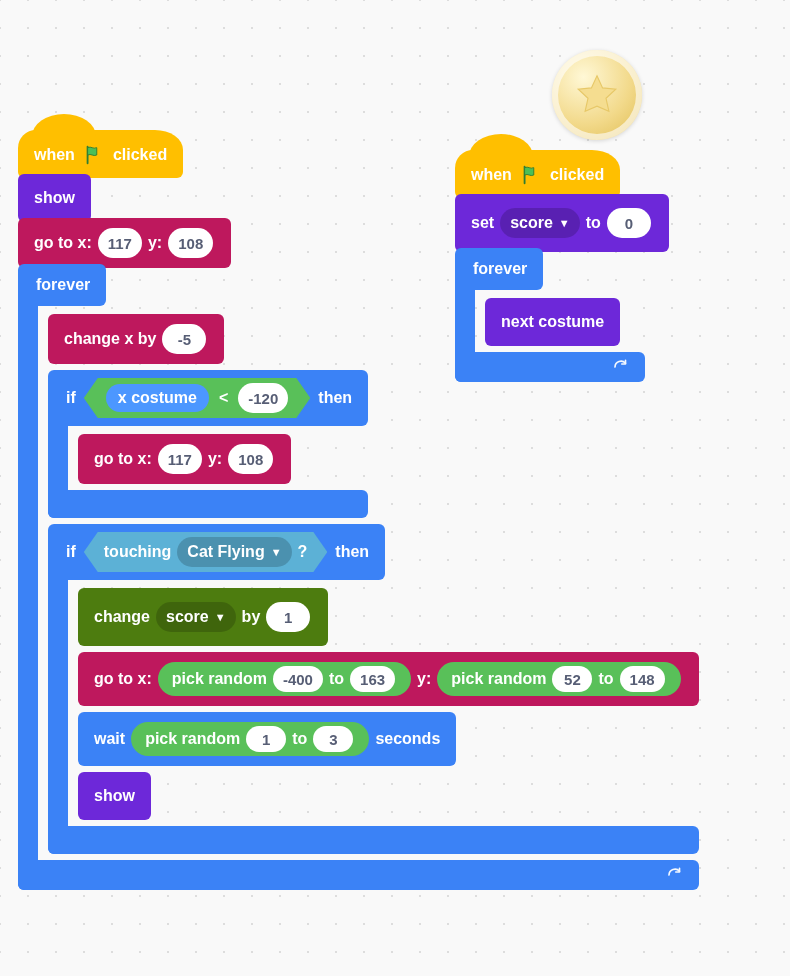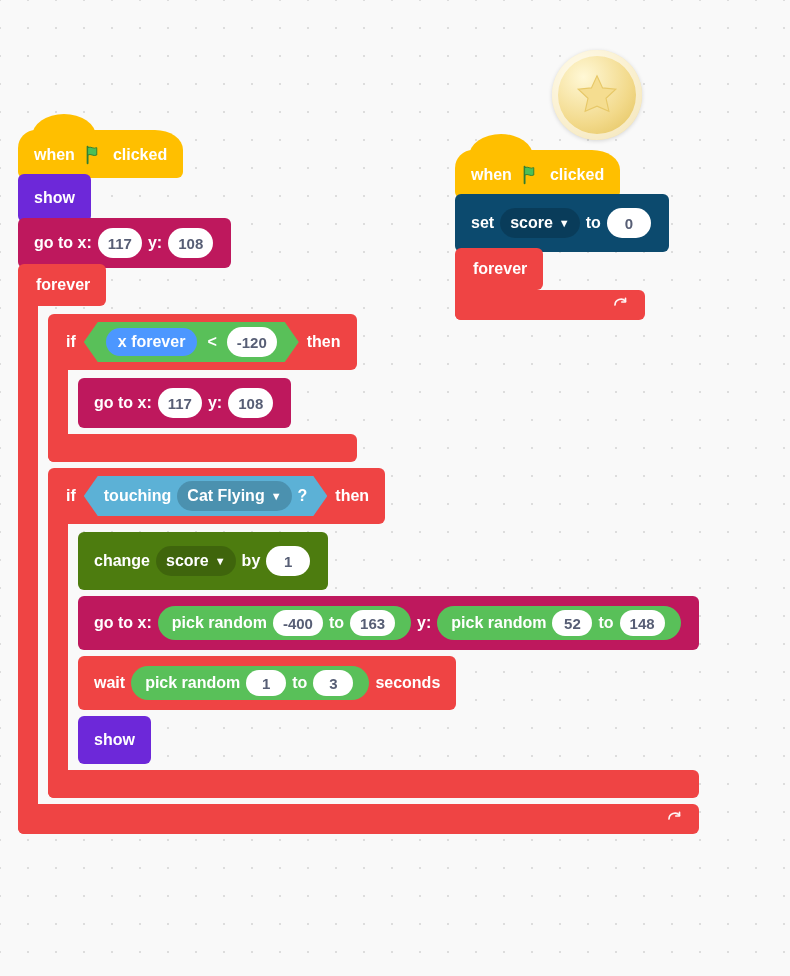--- a/index.html
+++ b/index.html
@@ -68,21 +68,21 @@
     width: 64px; height: 28px;
     border-top-left-radius: 40px 28px;
     border-top-right-radius: 40px 28px;
     background: inherit;
   }
 
   
   .events  { background: #ffbf00; }
   .looks   { background: #6d28d9; }
   .motion  { background: #be185d; }
-  .control { background: #ef4444; }
+  .control { background: #3b82f6; }
   .sensing-in { background: #5cb1d6; }
   .operators-in { background: #59c059; }
   .motion-in { background: #4c97ff; }
 
   .label { margin: 0 2px; }
 
   .input-round {
     display: inline-flex;
     align-items: center;
     justify-content: center;
@@ -196,26 +196,30 @@
       <span class="input-round">108</span>
     </div>
 
     <div class="cwrap">
       <div class="ctop control">
           <span class="label">forever</span>
         </div>
       <div class="cside control"></div>
       <div class="nest">
 
+        <div class="block motion">
+          <span class="label">change x by</span>
+          <span class="input-round">-5</span>
+        </div>
 
         <div class="cwrap">
           <div class="ctop control">
             <span class="label">if</span>
             <span class="hex operators-in">
-              <span class="reporter motion-in" style="height:28px">x forever</span>
+              <span class="reporter motion-in" style="height:28px">x costume</span>
               <span class="label" style="margin:0 6px">&lt;</span>
               <span class="input-round">-120</span>
             </span>
             <span class="label">then</span>
           </div>
           <div class="cside control"></div>
           <div class="nest">
             <div class="block motion">
               <span class="label">go to x:</span>
               <span class="input-round">117</span>
@@ -306,35 +310,40 @@
       <span class="label">when</span>
       <span class="flag">
         <svg width="22" height="22" viewBox="0 0 24 24">
             <path d="M5 3v18" stroke="#2e7d32" stroke-width="2" stroke-linecap="round"></path>
             <path d="M5 4c4-2 6 2 10 0v8c-4 2-6-2-10 0z" fill="#4cbf56" stroke="#2e7d32" stroke-width="1"></path>
           </svg>
       </span>
       <span class="label">clicked</span>
     </div>
 
-    <div class="block" style="background:#0c4a6e">
+    <div class="block" style="background:#6d28d9">
       <span class="label">set</span>
       <span class="dropdown">
         <span>score</span>
         <span class="caret">▼</span>
       </span>
       <span class="label">to</span>
       <span class="input-round">0</span>
     </div>
 
     <div class="cwrap">
       <div class="ctop control">
           <span class="label">forever</span>
         </div>
       <div class="cside control"></div>
+      <div class="nest">
+        <div class="block looks">
+          <span class="label">next costume</span>
+        </div>
+      </div>
       <div class="cbot control">
         <svg class="loop-arrow" width="20" height="18" viewBox="0 0 24 24">
             <path d="M4 12a8 8 0 0 1 14-5" fill="none" stroke="#fff" stroke-width="2.2" stroke-linecap="round"></path>
             <path d="M18 3v5h-5" fill="none" stroke="#fff" stroke-width="2.2" stroke-linecap="round" stroke-linejoin="round"></path>
           </svg>
       </div>
     </div>
 
   </div>
 

